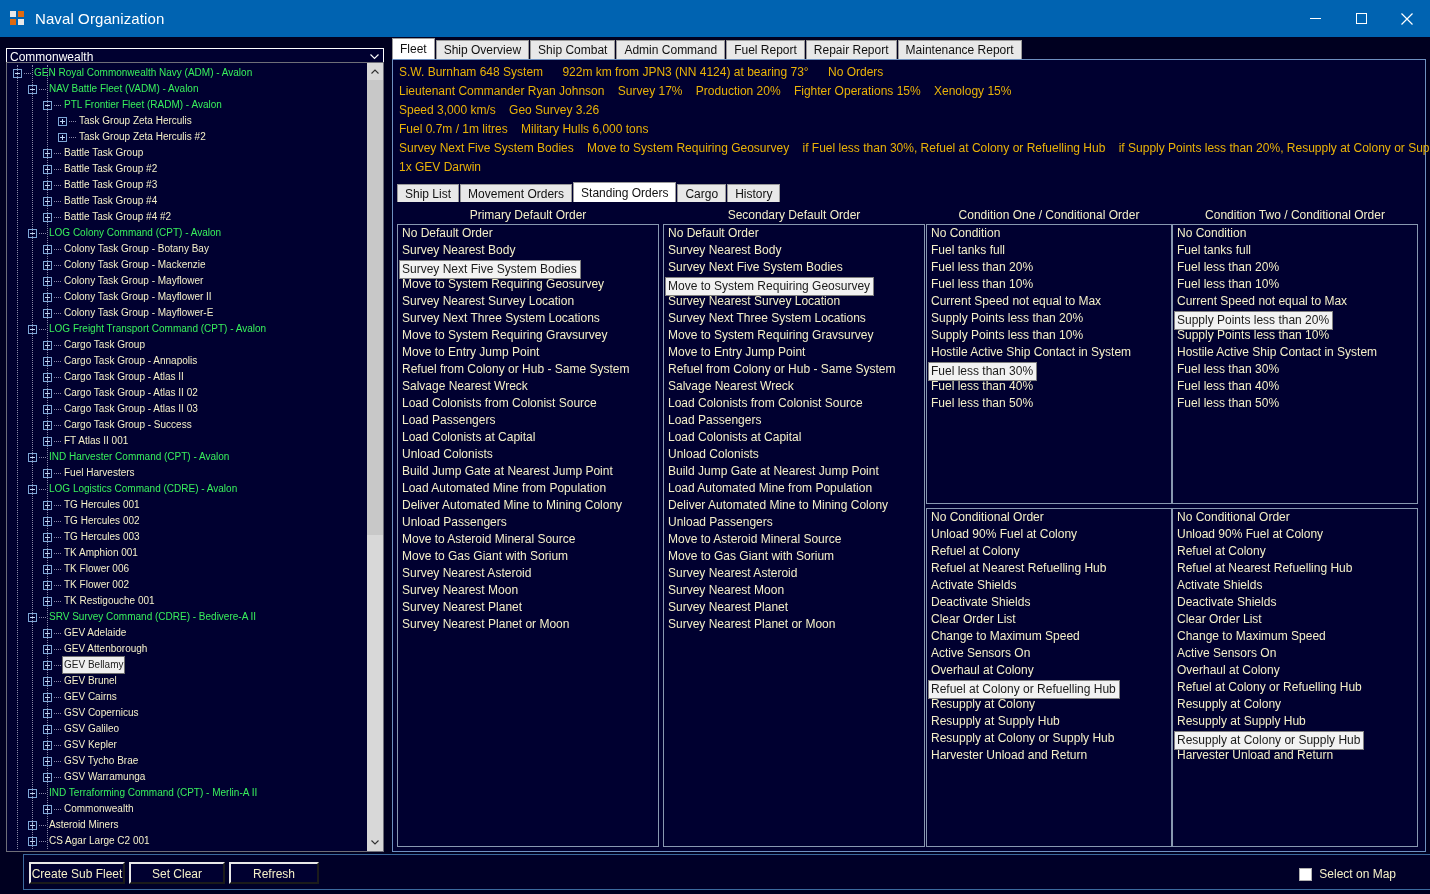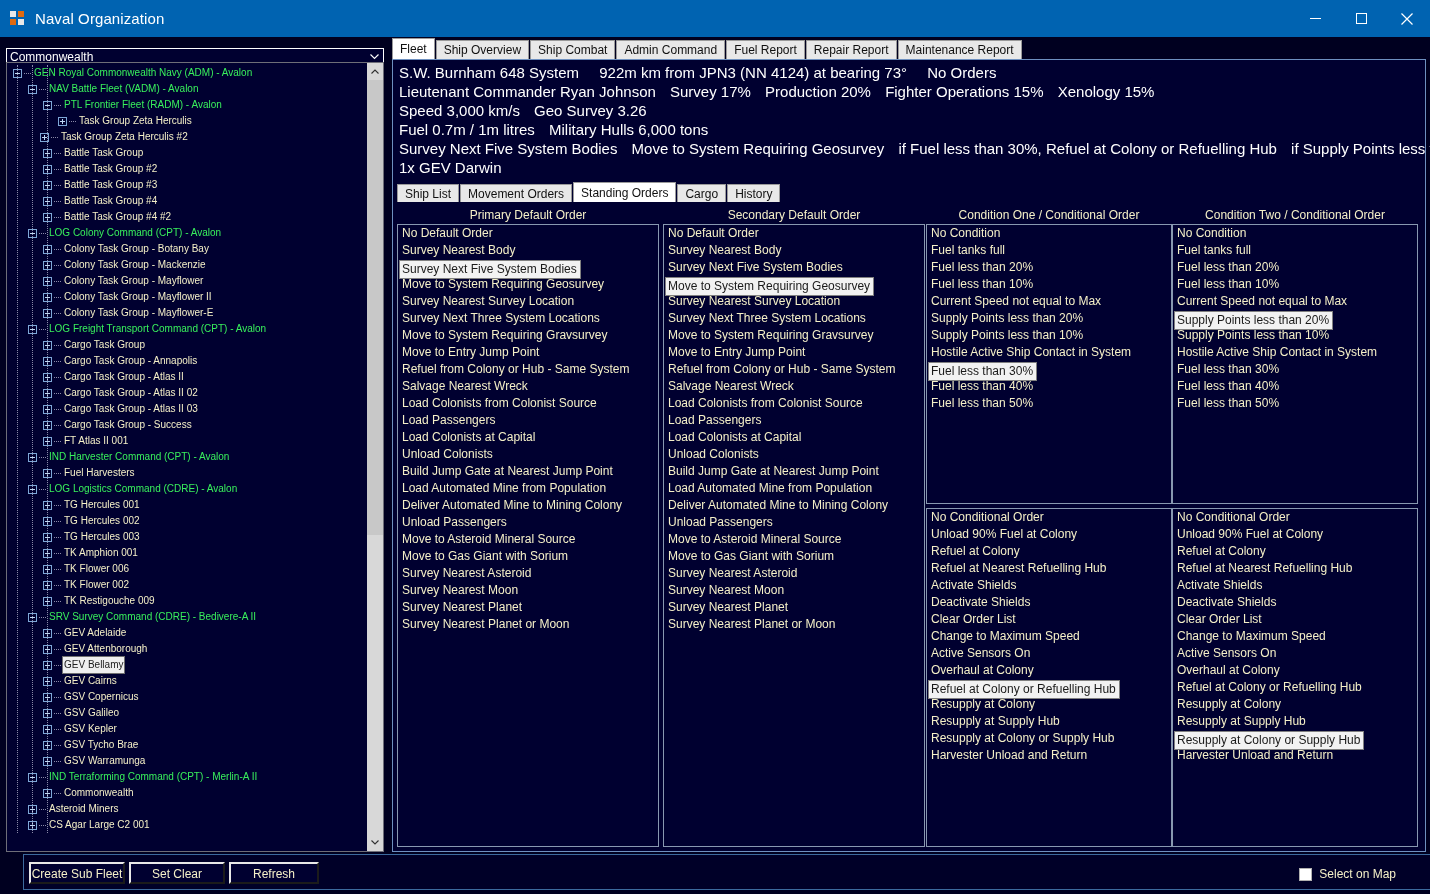--- a/index.html
+++ b/index.html
@@ -110,21 +110,21 @@
     background: #FFFFFF; height: 21px; line-height: 21px; font-weight: normal;
   }
 
   #rightpane {
     position: absolute; left: 392px; top: 59px; width: 1034px; height: 793px;
     background: #000030; border: 1px solid #6E90C0;
   }
 
   #infolines { position: absolute; left: 6px; top: 3px; right: 4px; }
   .iline {
-    height: 19px; line-height: 19px; font-size: 15px; color: #ffffff; white-space: nowrap;
+    height: 19px; line-height: 19px; font-size: 12px; color: #eab308; white-space: nowrap;
   }
   .iline span { display: inline-block; }
   .gap-l { margin-left: 16px; }
   .gap-s { margin-left: 10px; }
 
   #subtabs {
     position: absolute; left: 4px; top: 122px; width: 1020px; height: 20px;
     display: flex; align-items: flex-end;
   }
   .stab {
@@ -231,21 +231,21 @@
       <div class="tnode cmd" style="padding-left: 36px;">
         <div class="tbox"></div>
         <div class="tdash"></div>
         <span class="tlabel">PTL Frontier Fleet  (RADM)  -  Avalon</span>
       </div>
       <div class="tnode" style="padding-left: 51px;">
         <div class="tbox plus"></div>
         <div class="tdash"></div>
         <span class="tlabel">Task Group Zeta Herculis</span>
       </div>
-      <div class="tnode" style="padding-left: 33px;">
+      <div class="tnode" style="padding-left: 51px;">
         <div class="tbox plus"></div>
         <div class="tdash"></div>
         <span class="tlabel">Task Group Zeta Herculis #2</span>
       </div>
       <div class="tnode" style="padding-left: 36px;">
         <div class="tbox plus"></div>
         <div class="tdash"></div>
         <span class="tlabel">Battle Task Group</span>
       </div>
       <div class="tnode" style="padding-left: 36px;">
@@ -379,41 +379,46 @@
         <span class="tlabel">TK Flower 006</span>
       </div>
       <div class="tnode" style="padding-left: 36px;">
         <div class="tbox plus"></div>
         <div class="tdash"></div>
         <span class="tlabel">TK Flower 002</span>
       </div>
       <div class="tnode" style="padding-left: 36px;">
         <div class="tbox plus"></div>
         <div class="tdash"></div>
-        <span class="tlabel">TK Restigouche 009</span>
+        <span class="tlabel">TK Restigouche 001</span>
       </div>
       <div class="tnode cmd" style="padding-left: 21px;">
         <div class="tbox"></div>
         <div class="tdash"></div>
         <span class="tlabel">SRV Survey Command  (CDRE)  -  Bedivere-A II</span>
       </div>
       <div class="tnode" style="padding-left: 36px;">
         <div class="tbox plus"></div>
         <div class="tdash"></div>
         <span class="tlabel">GEV Adelaide</span>
       </div>
       <div class="tnode" style="padding-left: 36px;">
         <div class="tbox plus"></div>
         <div class="tdash"></div>
         <span class="tlabel">GEV Attenborough</span>
       </div>
       <div class="tnode sel" style="padding-left: 36px;">
         <div class="tbox plus"></div>
         <div class="tdash"></div>
         <span class="tlabel">GEV Bellamy</span>
+      </div>
+      <div class="tnode" style="padding-left: 36px;">
+        <div class="tbox plus"></div>
+        <div class="tdash"></div>
+        <span class="tlabel">GEV Brunel</span>
       </div>
       <div class="tnode" style="padding-left: 36px;">
         <div class="tbox plus"></div>
         <div class="tdash"></div>
         <span class="tlabel">GEV Cairns</span>
       </div>
       <div class="tnode" style="padding-left: 36px;">
         <div class="tbox plus"></div>
         <div class="tdash"></div>
         <span class="tlabel">GSV Copernicus</span>

